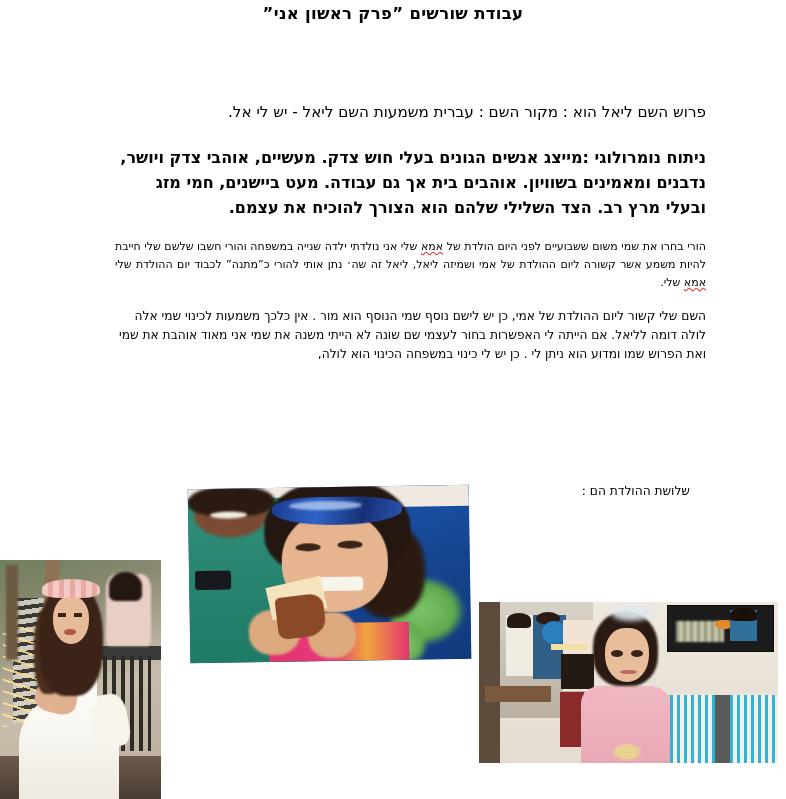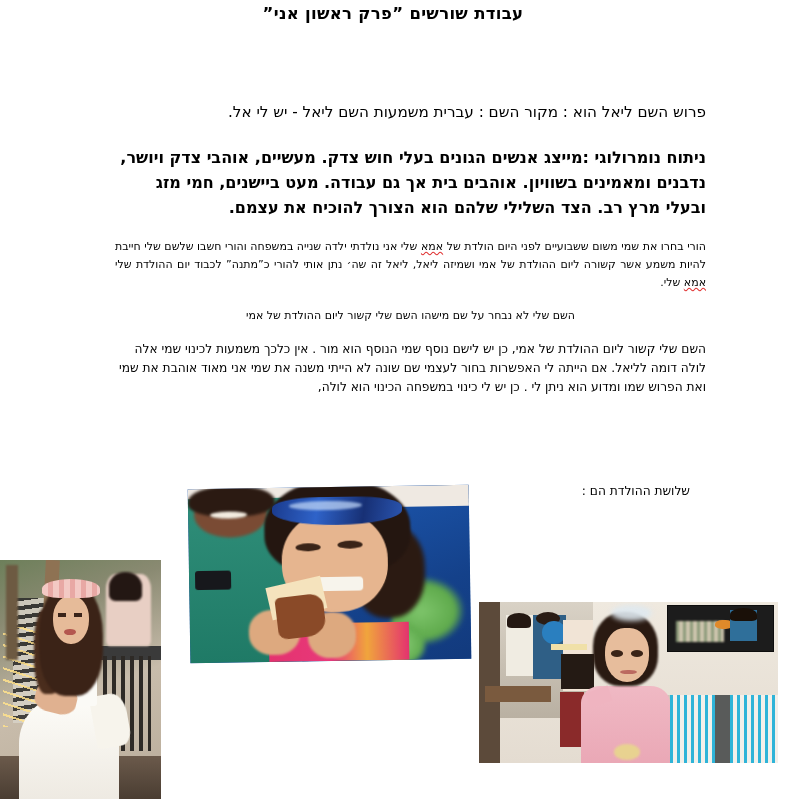--- a/index.html
+++ b/index.html
@@ -275,21 +275,20 @@
 
   <div class="body-col">
 
     <p class="p-big">פרוש השם ליאל הוא :  מקור השם : עברית  משמעות השם ליאל - יש לי אל.</p>
 
 
     <p class="p-mid">ניתוח נומרולוגי :מייצג אנשים הגונים בעלי חוש צדק. מעשיים, אוהבי צדק ויושר, נדבנים ומאמינים בשוויון. אוהבים בית אך גם עבודה. מעט ביישנים, חמי מזג ובעלי מרץ רב. הצד השלילי שלהם הוא הצורך להוכיח את עצמם.</p>
 
     <p class="p-small just"><span>הורי בחרו את שמי משום ששבועיים לפני היום הולדת של </span><span class="sp">אמא</span><span> שלי אני נולדתי ילדה שנייה במשפחה והורי חשבו שלשם שלי חייבת להיות משמע אשר קשורה ליום ההולדת של אמי ושמיזה ליאל, ליאל זה שה׳ נתן אותי להורי כ”מתנה” לכבוד יום ההולדת שלי </span><span class="sp">אמא</span><span> שלי.</span></p>
 
-    <p class="p-small ctr">השם שלי לא נבחר על שם מישהו השם שלי קשור ליום ההולדת של אמי</p>
 
 
     <p class="p-tiny just">השם שלי קשור ליום ההולדת של אמי, כן יש לישם נוסף שמי הנוסף הוא מור . אין  כלכך משמעות לכינוי שמי אלה לולה דומה לליאל.  אם הייתה לי האפשרות בחור לעצמי שם שונה לא הייתי משנה את שמי אני מאוד אוהבת את שמי ואת הפרוש שמו ומדוע הוא ניתן לי . כן יש לי כינוי במשפחה הכינוי הוא לולה,</p>
   </div>
 
   <div class="caption-line">שלושת ההולדת הם :</div>
 
   <div class="photo" id="photo-toddler">
     <div class="inner">
       <div class="pt-bluewall"></div>

